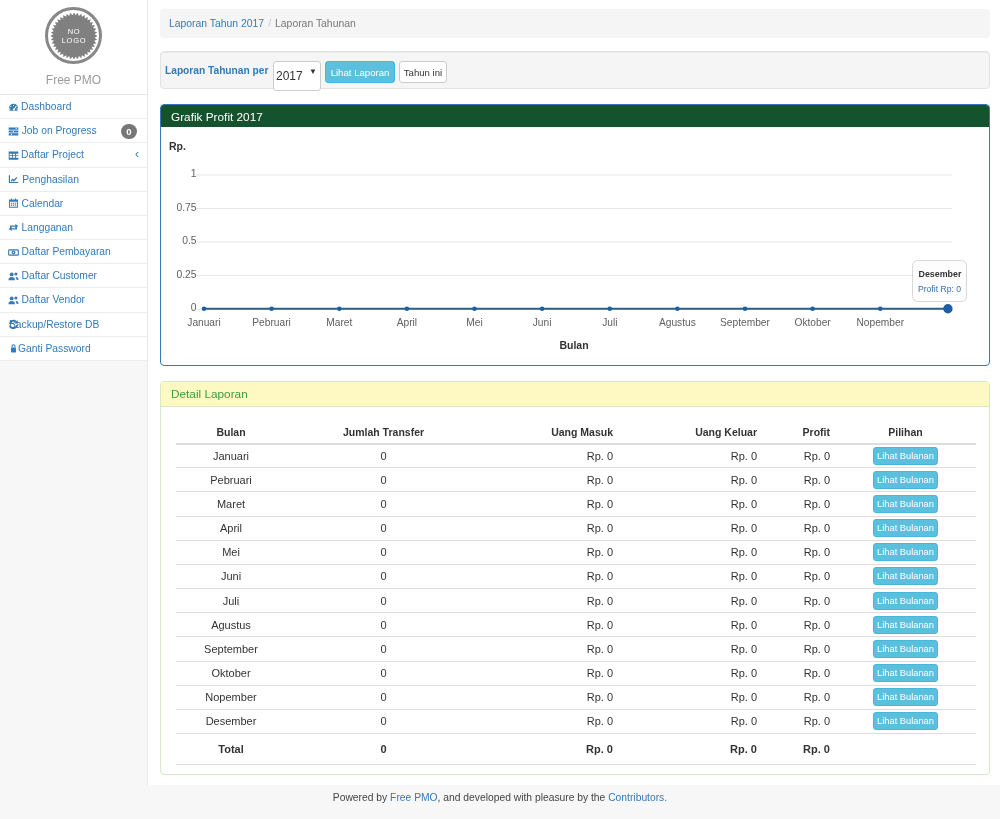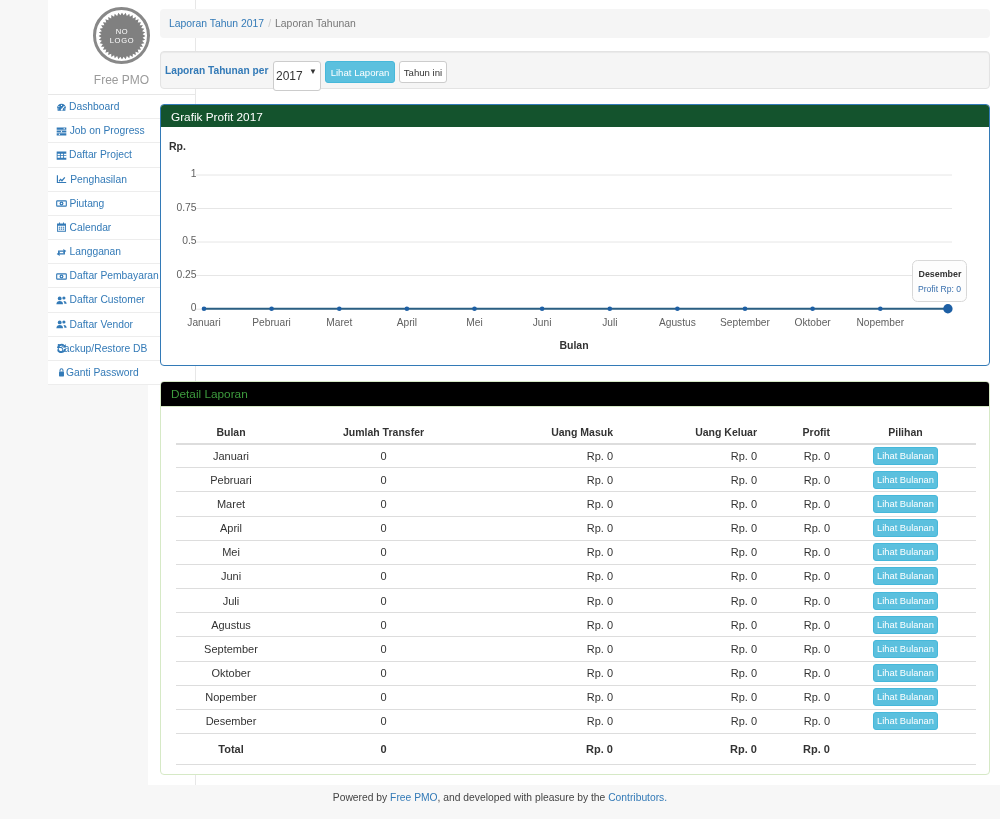--- a/index.html
+++ b/index.html
@@ -1,19 +1,19 @@
 <!DOCTYPE html>
 <html><head>
 <meta charset="utf-8">
 <style>
 * { margin:0; padding:0; box-sizing:border-box; }
 html,body { width:1000px; height:819px; }
 body { font-family:"Liberation Sans", sans-serif; background:#f7f7f7; position:relative; font-size:11.5px; color:#333; }
 #contentbg { position:absolute; left:148px; top:0; width:852px; height:785px; background:#fff; }
-#sidebar { position:absolute; left:0; top:0; width:148px; height:785px; border-right:1px solid #e7e7e7;margin-left:48px; }
+#sidebar { position:absolute; left:0; top:0; width:148px; height:785px; border-right:1px solid #e7e7e7; }
 #logoblock { background:#fff; height:95px; border-bottom:1px solid #e7e7e7; position:relative; }
 #logocircle { position:absolute; left:45px; top:7px; width:57px; height:57px; border-radius:50%; border:3px solid #888; background:#fff; }
 #logostar { position:absolute; left:50%; top:50%; width:47px; height:47px; transform:translate(-50%,-50%); }
 #freepmo { position:absolute; left:0; width:100%; top:73px; text-align:center; color:#9b9b9b; font-size:12px; }
 #menu { list-style:none; }
 #menu li { height:24.18px; background:#fff; border-bottom:1px solid #ededed; position:relative; line-height:23.2px; color:#337ab7; font-size:10.3px; padding-left:21px; white-space:nowrap; }
 #menu li .mi { position:absolute; left:8px; top:6.6px; width:11px; height:11px; }
 #menu li .mi svg { display:block; width:11px; height:11px; }
 .badge0 { position:absolute; right:10px; top:4.5px; background:#777; color:#fff; font-size:9.5px; font-weight:bold; border-radius:9px; padding:0 5.5px; height:15px; line-height:15px; }
 .chev { position:absolute; right:8px; top:0; color:#337ab7; font-size:12px; line-height:23px; }
@@ -25,21 +25,21 @@
 #well .lbl { position:absolute; left:4px; top:0; line-height:37px; color:#337ab7; font-weight:bold; font-size:10.2px; }
 #well select { position:absolute; left:112px; top:9px; width:48px; height:30px; font-family:"Liberation Sans",sans-serif; font-size:12px; border:1px solid #ccc; border-radius:3px; background:#fff; color:#333; padding-left:2px; -webkit-appearance:none; appearance:none; }
 #well .caret { position:absolute; left:148px; top:9px; line-height:21px; font-size:8px; color:#333; pointer-events:none; }
 .btninfo { background:#5bc0de; border:1px solid #46b8da; color:#fff; border-radius:3px; font-family:"Liberation Sans",sans-serif; }
 .btndef { background:#fff; border:1px solid #ccc; color:#333; border-radius:3px; font-family:"Liberation Sans",sans-serif; }
 #btnlihat { position:absolute; left:164px; top:9px; width:70px; height:22px; font-size:9.6px; }
 #btntahun { position:absolute; left:238px; top:9px; width:48px; height:22px; font-size:9.6px; }
 #chartpanel { position:absolute; top:104px; left:0; width:830px; height:262px; background:#fff; border:1px solid #337ab7; border-radius:4px; }
 #chartpanel .phead { height:22px; background:#14532d; color:#fff; border-radius:3px 3px 0 0; line-height:25px; padding-left:10px; font-size:11.8px; }
 #tablepanel { position:absolute; top:381px; left:0; width:830px; height:394px; background:#fff; border:1px solid #d6e9c6; border-radius:4px; }
-#tablepanel .phead { height:25px; background:#000000; color:#3d9b3d; border-bottom:1px solid #d6e9c6; border-radius:3px 3px 0 0; line-height:25px; padding-left:10px; font-size:11.8px; }
+#tablepanel .phead { height:25px; background:#fef9c3; color:#3d9b3d; border-bottom:1px solid #d6e9c6; border-radius:3px 3px 0 0; line-height:25px; padding-left:10px; font-size:11.8px; }
 #rtable { position:absolute; left:15px; top:40px; width:800px; border-collapse:collapse; font-size:11px; color:#333; table-layout:fixed; }
 #rtable th { font-weight:bold; border-bottom:2px solid #ddd; height:21.5px; padding:2px 5px; font-size:10.5px; }
 #rtable td { border-bottom:1px solid #ddd; height:24.18px; padding:0 5px; }
 #rtable tr.tot td { height:31px; }
 #rtable .c { text-align:center; }
 #rtable .r { text-align:right; }
 .btnxs { display:inline-block; width:65px; height:18px; line-height:16px; font-size:9.3px; text-align:center; }
 #footer { position:absolute; top:785px; left:0; width:1000px; height:34px; text-align:center; color:#444; padding-top:7px; font-size:10.3px; }
 #footer a { color:#337ab7; text-decoration:none; }
 </style>
@@ -73,27 +73,20 @@
           <svg viewBox="0 0 16 16" fill="#337ab7">
             <path d="M1 2h14v12H1zm1.3 3.3v2.3h3.4V5.3zm4.7 0v2.3h3.4V5.3zm4.7 0v2.3h3.4V5.3zM2.3 8.9v2.3h3.4V8.9zm4.7 0v2.3h3.4V8.9zm4.7 0v2.3h3.4V8.9z" fill-rule="evenodd"></path>
           </svg>
         </span>Daftar Project<span class="chev">‹</span></li>
 <li style="padding-left:22.2px"><span class="mi">
           <svg viewBox="0 0 16 16" fill="#337ab7">
             <path d="M1.2 1.8v11.4h13.6v-1.7H2.9V1.8z"></path>
             <path d="M3.8 9.8 6.6 6.4l2 2 3.5-4.1 1.4 1.2-4.8 5.6-2-2-1.6 2z"></path>
           </svg>
         </span>Penghasilan</li>
-<li style="padding-left:21.4px"><span class="mi">
-          <svg viewBox="0 0 16 16" fill="#337ab7">
-            <rect x="1" y="4.2" width="14" height="7.6" rx="1" fill="none" stroke="#337ab7" stroke-width="1.6"></rect>
-            <circle cx="8" cy="8" r="2.8"></circle>
-            <circle cx="8" cy="8" r="1.1" fill="#fff"></circle>
-          </svg>
-        </span>Piutang</li>
 <li style="padding-left:21.5px"><span class="mi">
           <svg viewBox="0 0 16 16" fill="#337ab7">
             <path d="M4.4.9h1.4v2.4H4.4zM10.2.9h1.4v2.4h-1.4z"></path>
             <path d="M1.5 2.2h13v12h-13zm1.3 3.4v7.3h10.4V5.6z" fill-rule="evenodd"></path>
             <path d="M4 6.8h2v1.6H4zM7 6.8h2v1.6H7zM10 6.8h2v1.6h-2zM4 9.6h2v1.6H4zM7 9.6h2v1.6H7zM10 9.6h2v1.6h-2z"></path>
           </svg>
         </span>Calendar</li>
 <li style="padding-left:21.5px"><span class="mi">
           <svg viewBox="0 0 16 16" fill="#337ab7">
             <path d="M3 5h8v1.8H4.8v3.4H3z"></path>

